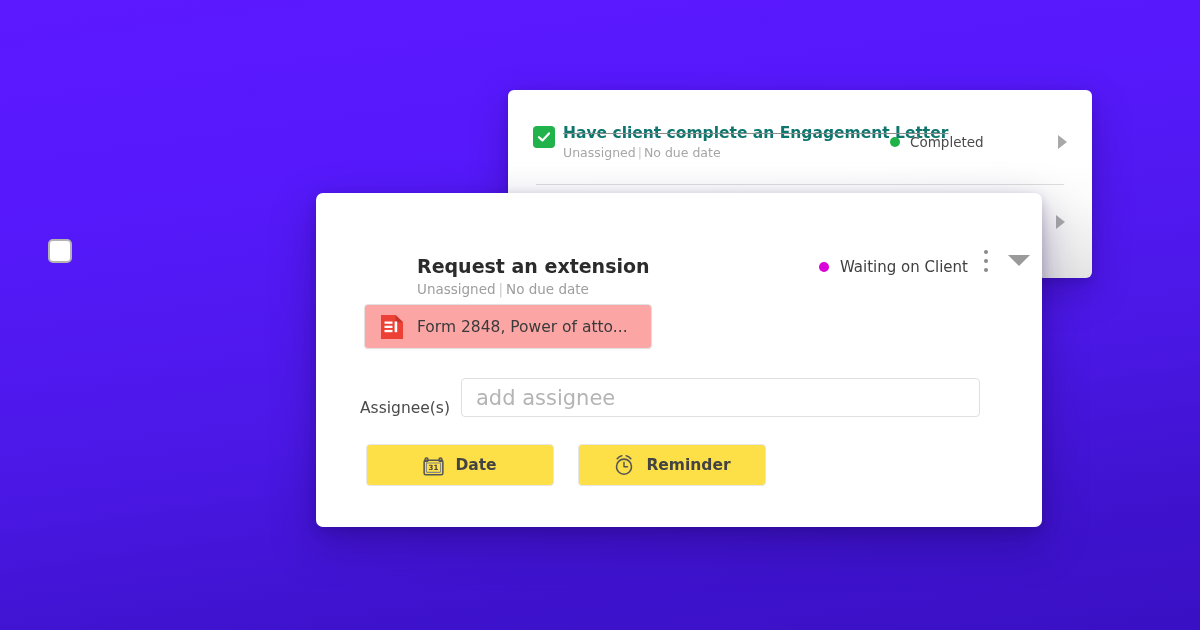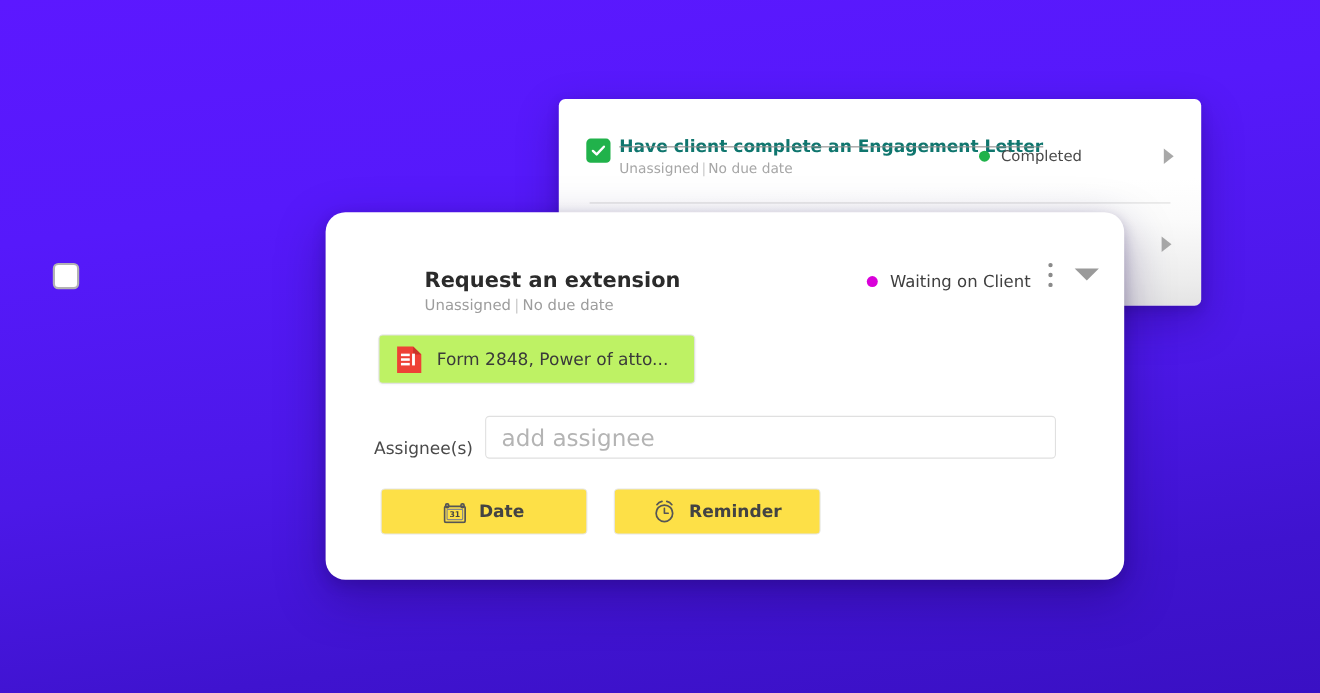--- a/index.html
+++ b/index.html
@@ -109,28 +109,28 @@
     border-top: 7px solid transparent;
     border-bottom: 7px solid transparent;
     border-left: 9px solid #a8a8a8;
   }
   .tri-1 { left: 1058px; top: 135px; }
   .tri-2 { left: 1056px; top: 215px; }
 
   
   .front-card {
     position: absolute;
-    left: 296px;
+    left: 316px;
     top: 193px;
     width: 726px;
     height: 334px;
     background: #ffffff;
-    border-radius: 18px;
+    border-radius: 7px;
     box-shadow: 0 16px 44px rgba(26, 0, 86, 0.34), 0 4px 12px rgba(26,0,86,0.20);
-    padding: 3px;
+    padding: 14px;
   }
 
   .fc-header {
     position: relative;
     height: 92px;
   }
 
   .cb-empty {
     position: absolute;
     left: 48px;
@@ -208,21 +208,21 @@
 
   
   .tool-chip {
     position: absolute;
     left: 48px;
     top: 111px;
     width: 288px;
     height: 45px;
     border: 1px solid #e2e2e2;
     border-radius: 4px;
-    background: #bef264;
+    background: #fca5a5;
     display: flex;
     align-items: center;
     gap: 13px;
     padding: 0 15px;
     box-shadow: 0 1px 2px rgba(0,0,0,0.03);
   }
   .doc-icon { width: 24px; height: 26px; flex: none; display:block; }
   .tool-chip-label {
     font-size: 15.5px;
     color: #3a3a3a;

